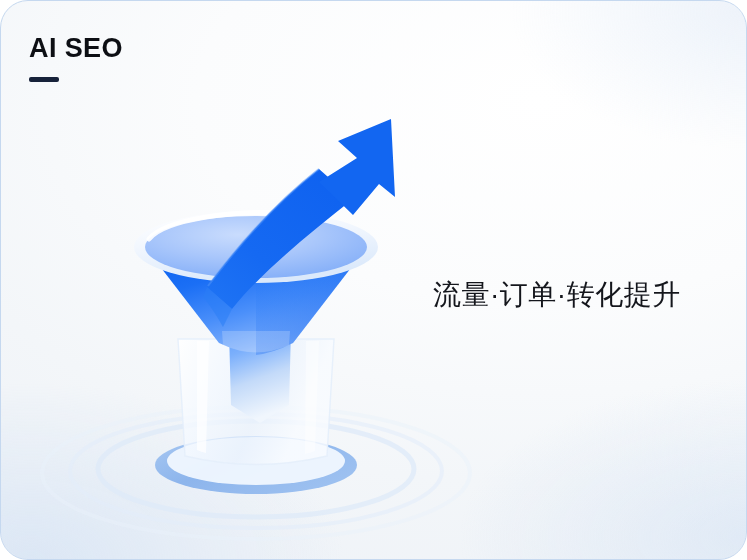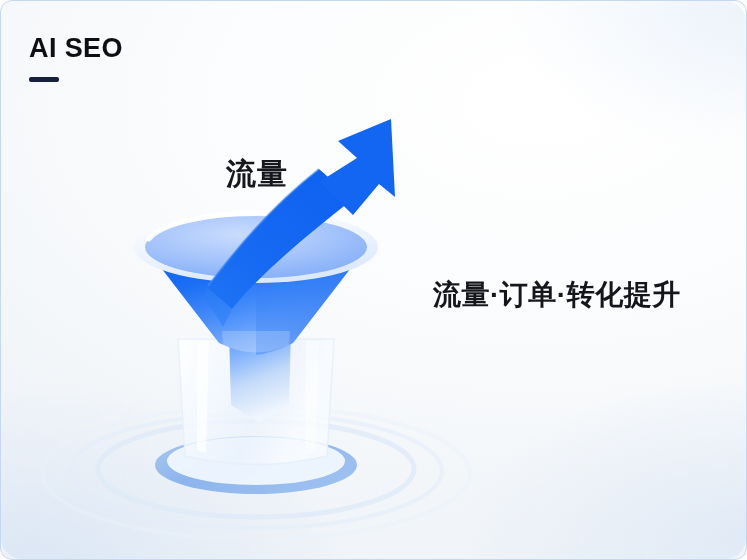--- a/index.html
+++ b/index.html
@@ -8,21 +8,21 @@
     background: #ffffff;
   }
   #canvas {
     position: relative;
     width: 747px;
     height: 560px;
     overflow: hidden;
     background:
       radial-gradient(120% 95% at 72% 18%, #ffffff 0%, #fbfcfd 38%, #f3f6f9 72%, #eef2f7 100%);
     border: 1px solid #c5d8ef;
-    border-radius: 12px;
+    border-radius: 28px;
     box-sizing: border-box;
     font-family: "Liberation Sans", "DejaVu Sans", sans-serif;
   }
   
   #canvas::before {
     content: "";
     position: absolute;
     inset: 0;
     border-radius: 21px;
     background:
@@ -54,21 +54,21 @@
     border-radius: 2px;
     background: #17223a;
   }
 
   
   .tagline {
     position: absolute;
     left: 432px;
     top: 275px;
     font-size: 28px;
-    font-weight: bold;
+    font-weight: normal;
     color: #14161c;
     letter-spacing: .5px;
     white-space: nowrap;
     z-index: 6;
     text-align: right;
   }
 
   
   .art {
     position: absolute;
@@ -227,16 +227,15 @@
                Z" fill="#1266f1"></path>
 
       <path d="M207,285 C237,245 273,203 318,168" fill="none" stroke="#4e92fa" stroke-width="2" opacity=".55"></path>
     </g>
 
     <g>
       <path d="M206,286 L231,308 L222,326 Q212,308 202,296 Z" fill="#2a7ef6" opacity=".55"></path>
     </g>
   </svg>
 
-  <div class="label label-traffic">流量</div>
 
 
 </div>
 
 </body></html>

